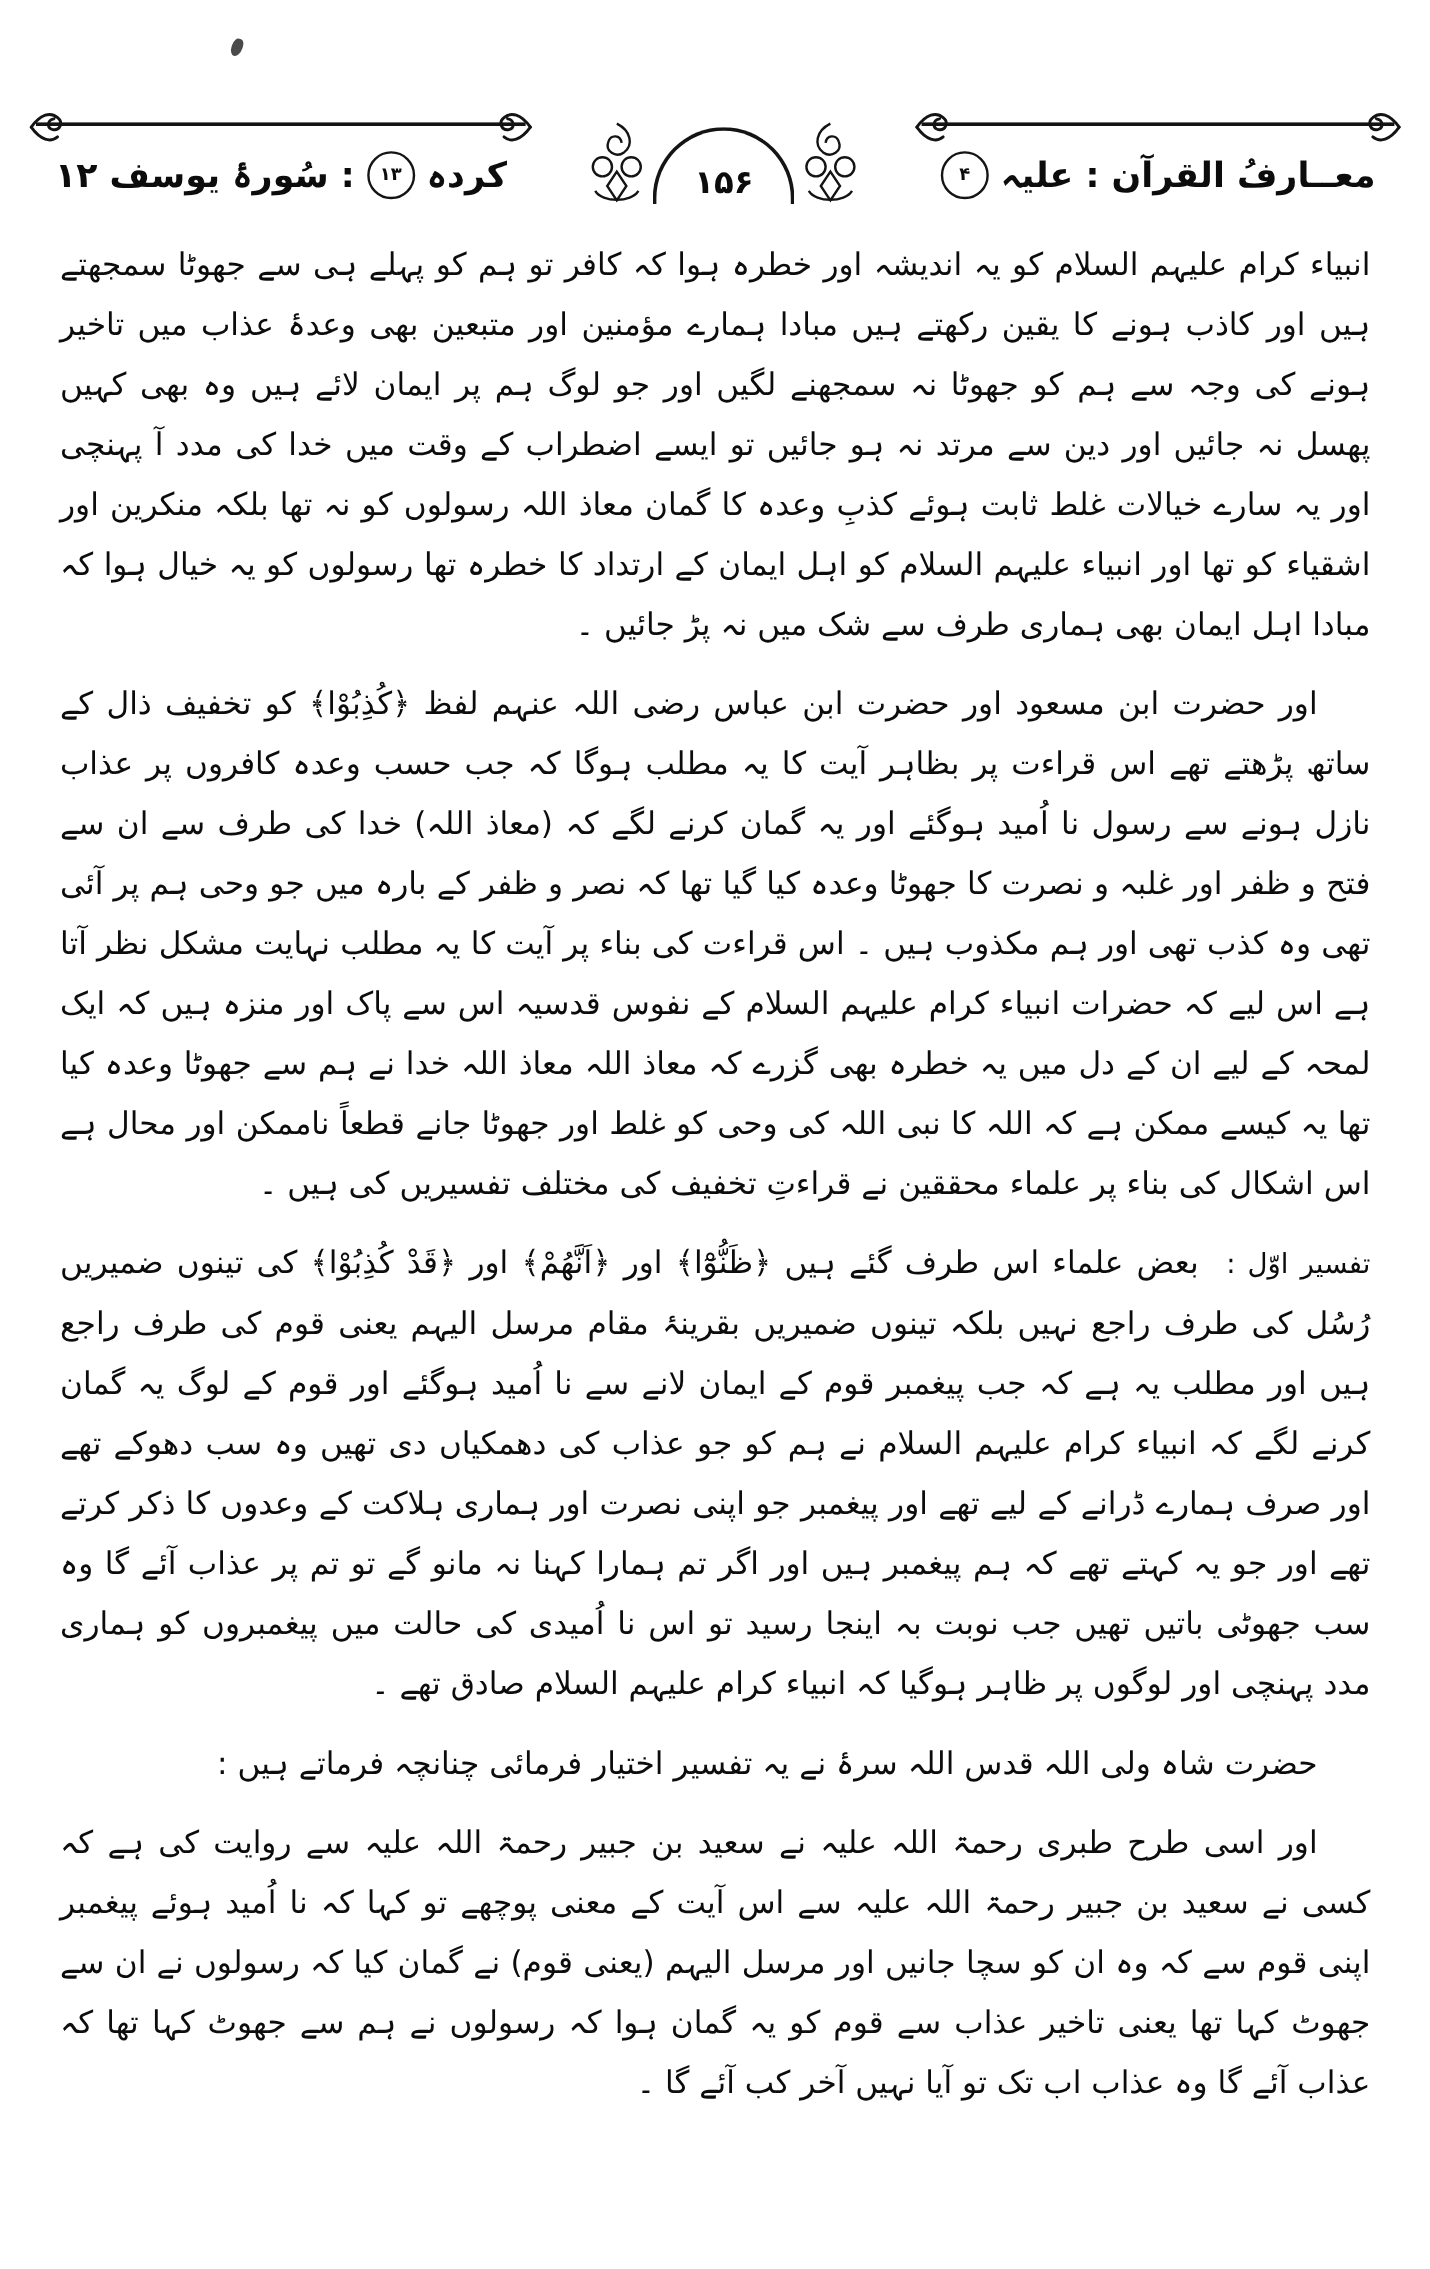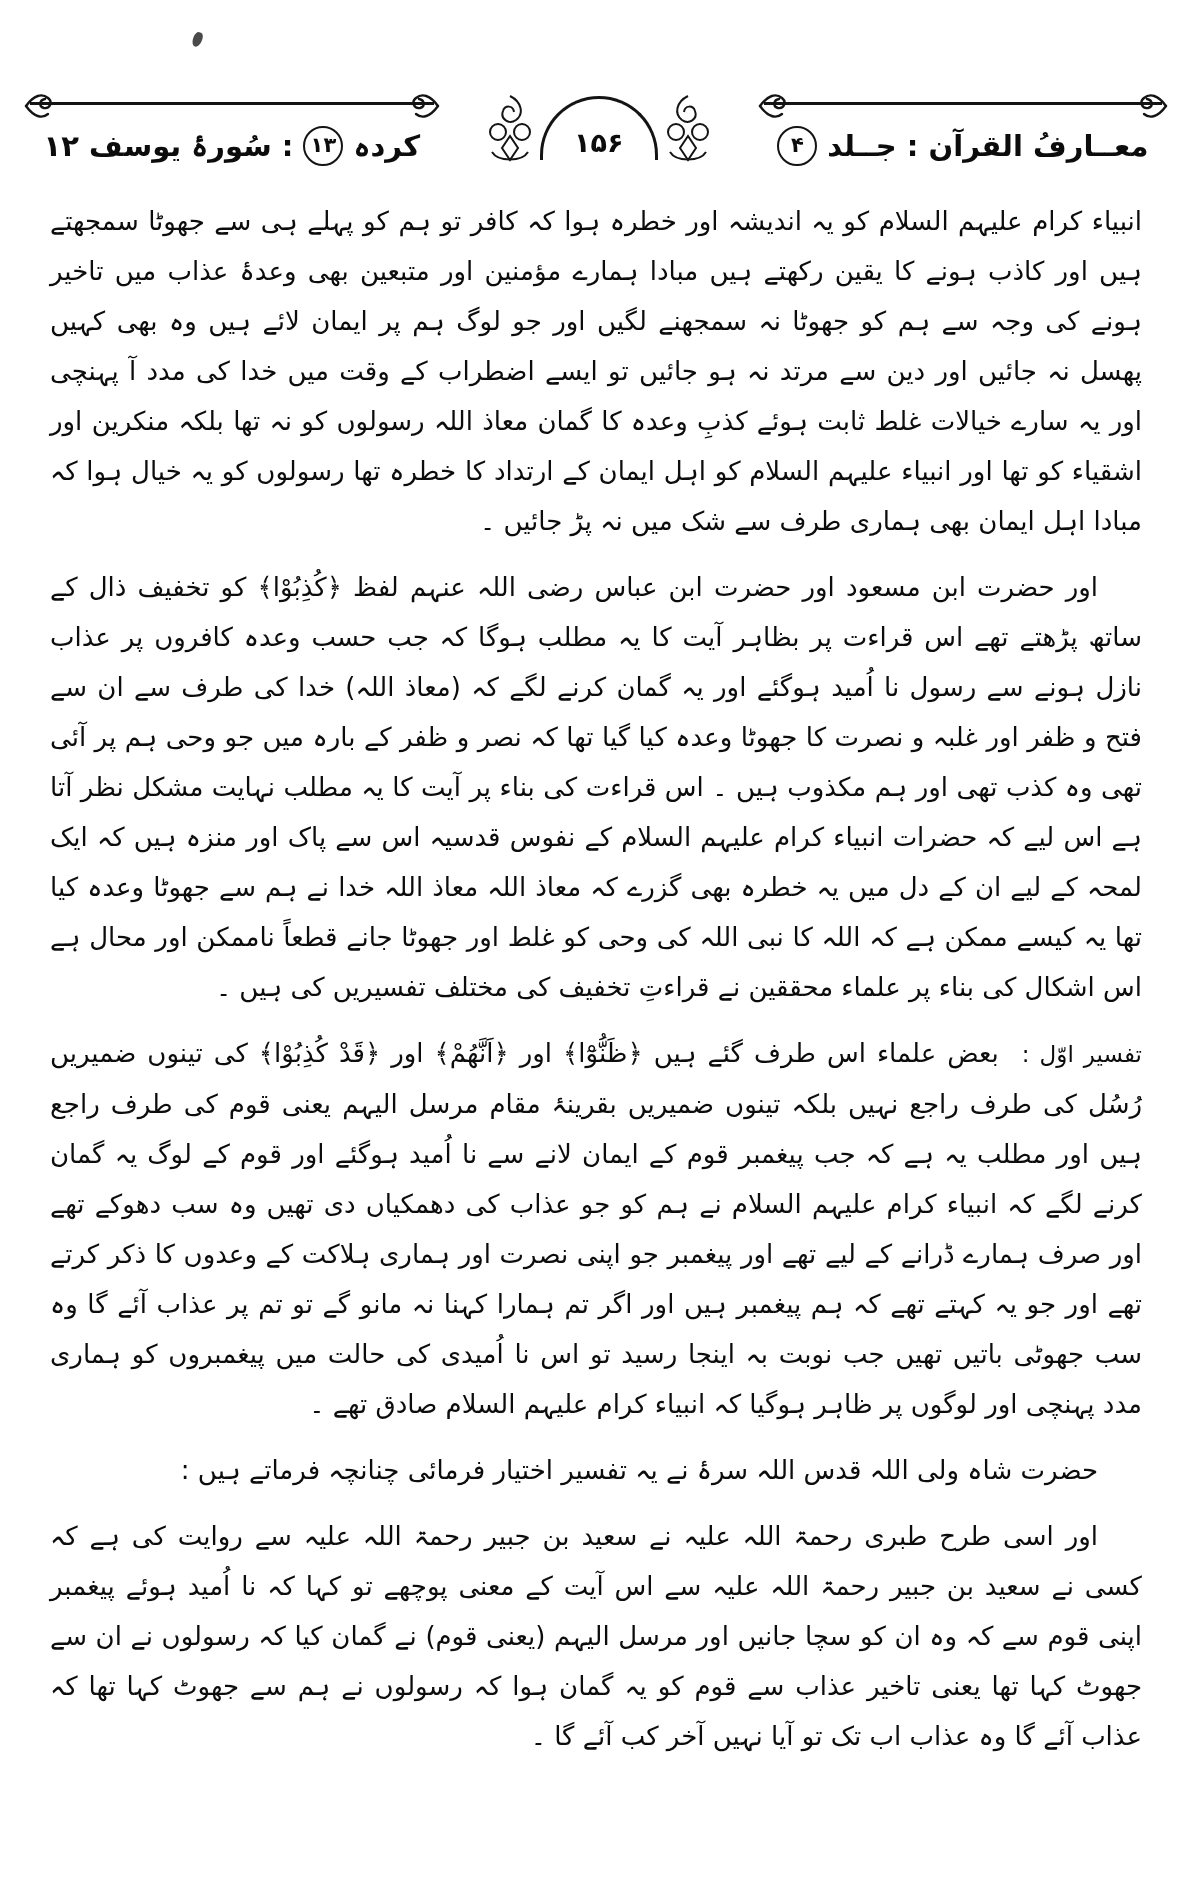--- a/index.html
+++ b/index.html
@@ -57,39 +57,39 @@
     white-space: nowrap;
   }
   .badge {
     display: inline-flex;
     align-items: center;
     justify-content: center;
     width: 36px;
     height: 36px;
     border: 2.5px solid #141414;
     border-radius: 50%;
-    font-size: 21px;
+    font-size: 15px;
     font-weight: 700;
     line-height: 1;
   }
   .flourish {
     position: absolute;
     top: -16px;
     width: 40px;
     height: 34px;
   }
   .flourish svg { display: block; }
   .f-right { right: -8px; }
   .f-left  { left: -8px; }
 
   .h-center {
     position: relative;
     flex: 0 0 330px;
     display: flex;
-    align-items: flex-start;
+    align-items: center;
     justify-content: center;
     gap: 4px;
   }
   .rosette { width: 52px; height: 74px; margin-top: -10px; }
   .rosette svg { display: block; }
   .arc-cartouche {
     margin-top: -6px;
     width: 118px;
     height: 64px;
     border: 3px solid #141414;
@@ -131,21 +131,21 @@
   <header class="header">
 
     <div class="h-side">
       <span class="flourish f-right">
         <svg viewBox="0 0 40 34" width="40" height="34" fill="none" stroke="#141414" stroke-width="2.4" stroke-linecap="round">
           <path d="M36 17 C28 6 20 4 14 9 C9 13 12 20 18 19 C23 18 23 11 17 10"></path>
           <path d="M36 17 C28 28 20 30 14 25"></path>
         </svg>
       </span>
       <div class="h-text">
-        <span>معــارفُ القرآن : جــلد</span>
+        <span>معــارفُ القرآن : علیہ</span>
         <span class="badge">۴</span>
       </div>
       <span class="flourish f-left">
         <svg viewBox="0 0 40 34" width="40" height="34" fill="none" stroke="#141414" stroke-width="2.4" stroke-linecap="round">
           <path d="M4 17 C12 6 20 4 26 9 C31 13 28 20 22 19 C17 18 17 11 23 10"></path>
           <path d="M4 17 C12 28 20 30 26 25"></path>
         </svg>
       </span>
     </div>
 

